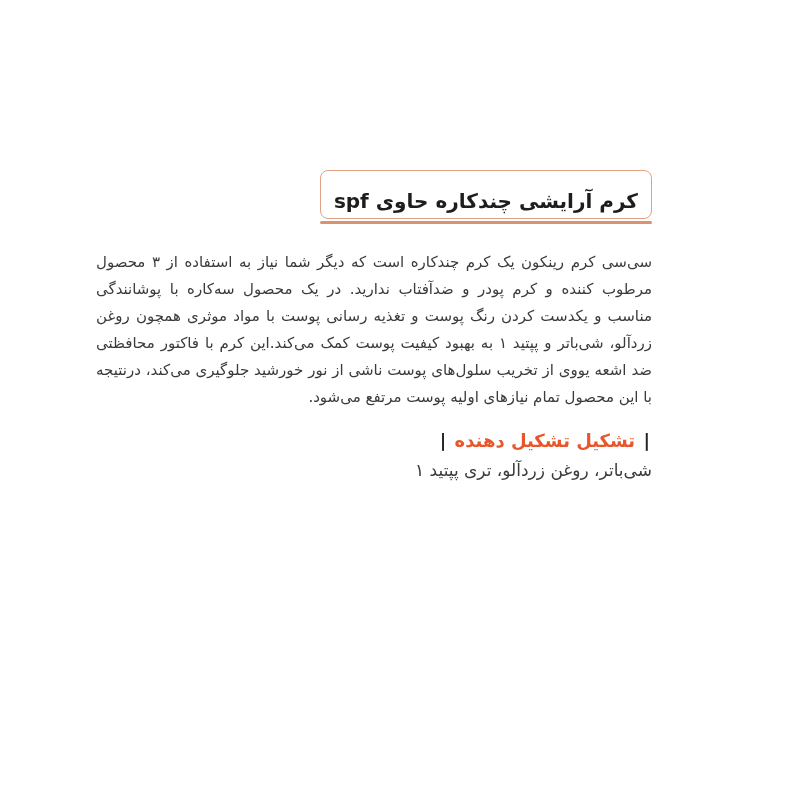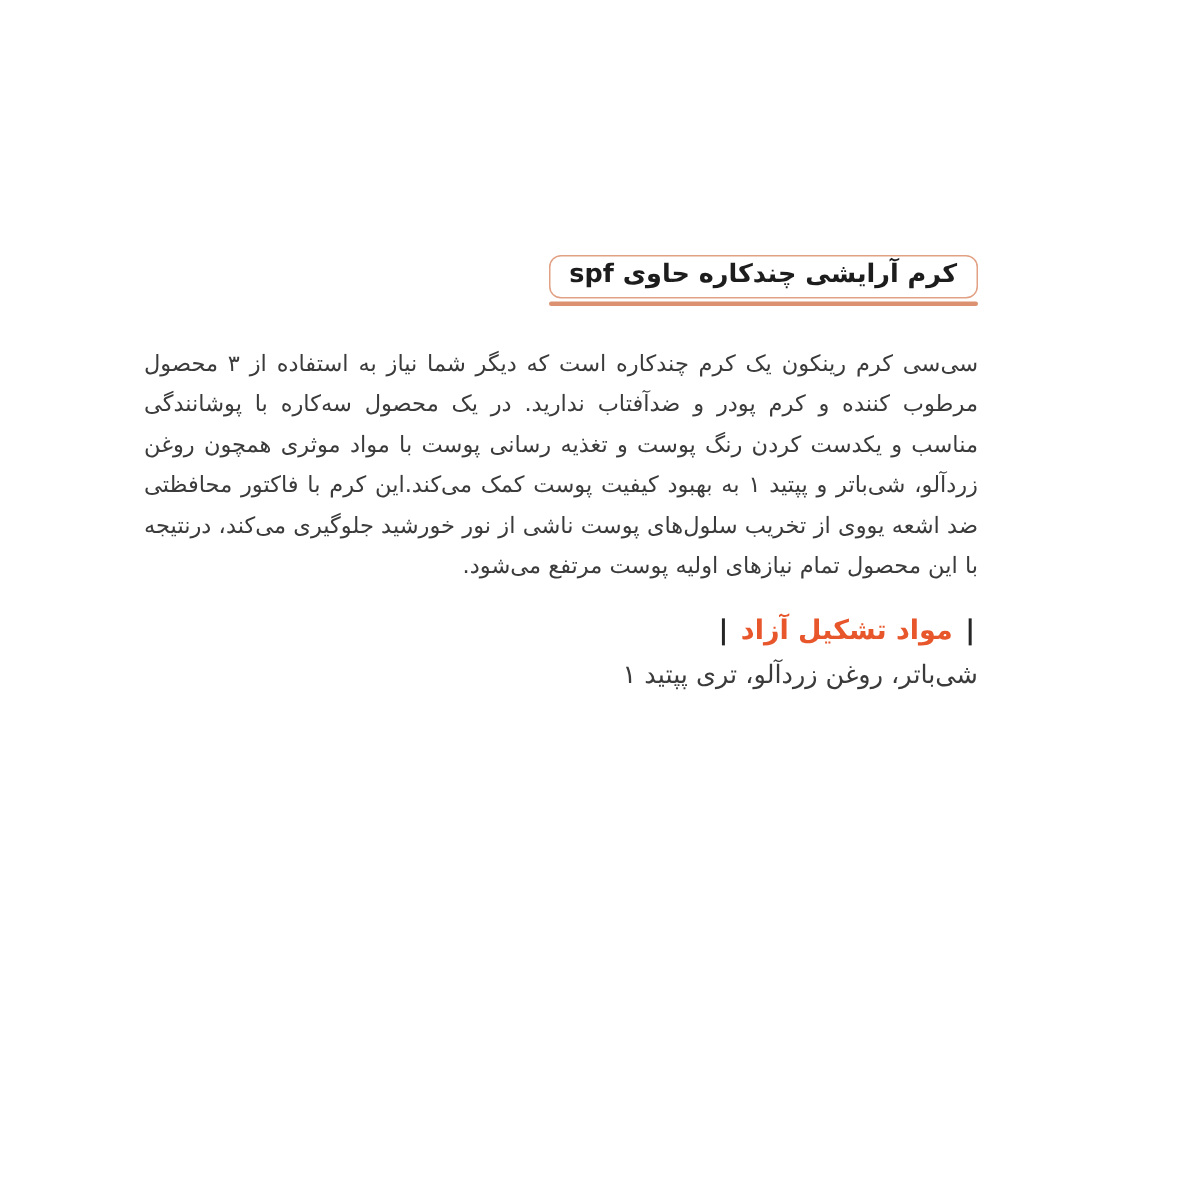--- a/index.html
+++ b/index.html
@@ -21,22 +21,22 @@
     text-align: right;
   }
   .title-wrap {
     display: inline-block;
   }
   .title-box {
     display: block;
     margin: 0;
     border: 1.5px solid #e2a184;
     border-radius: 8px;
-    padding: 2px 13px 5px 13px;
-    font-size: 17px;
+    padding: 18px 13px 5px 13px;
+    font-size: 20px;
     font-weight: bold;
     color: #1d1d1d;
     white-space: nowrap;
   }
   .title-underline {
     height: 3px;
     background: #dc9270;
     border-radius: 2px;
     margin-top: 2px;
   }
@@ -91,21 +91,21 @@
     </div>
   </header>
 
   <main class="content">
 
     <p class="desc">سی‌سی کرم رینکون یک کرم چندکاره است که دیگر شما نیاز به استفاده از ۳ محصول مرطوب کننده و کرم پودر و ضدآفتاب ندارید. در یک محصول سه‌کاره با پوشانندگی مناسب و یکدست کردن رنگ پوست و تغذیه رسانی پوست با مواد موثری همچون روغن زردآلو، شی‌باتر و پپتید ۱ به بهبود کیفیت پوست کمک می‌کند.این کرم با فاکتور محافظتی ضد اشعه یووی از تخریب سلول‌های پوست ناشی از نور خورشید جلوگیری می‌کند، درنتیجه با این محصول تمام نیازهای اولیه پوست مرتفع می‌شود.</p>
 
     <section class="section ingredients">
       <h2 class="section-head">
         <span class="bar">|</span>
-        <span class="head-text">مواد تشکیل آزاد</span>
+        <span class="head-text">تشکیل تشکیل دهنده</span>
         <span class="bar">|</span>
       </h2>
       <p class="section-body">شی‌باتر، روغن زردآلو، تری پپتید ۱</p>
     </section>
 
 
   </main>
 
 </div>
 

